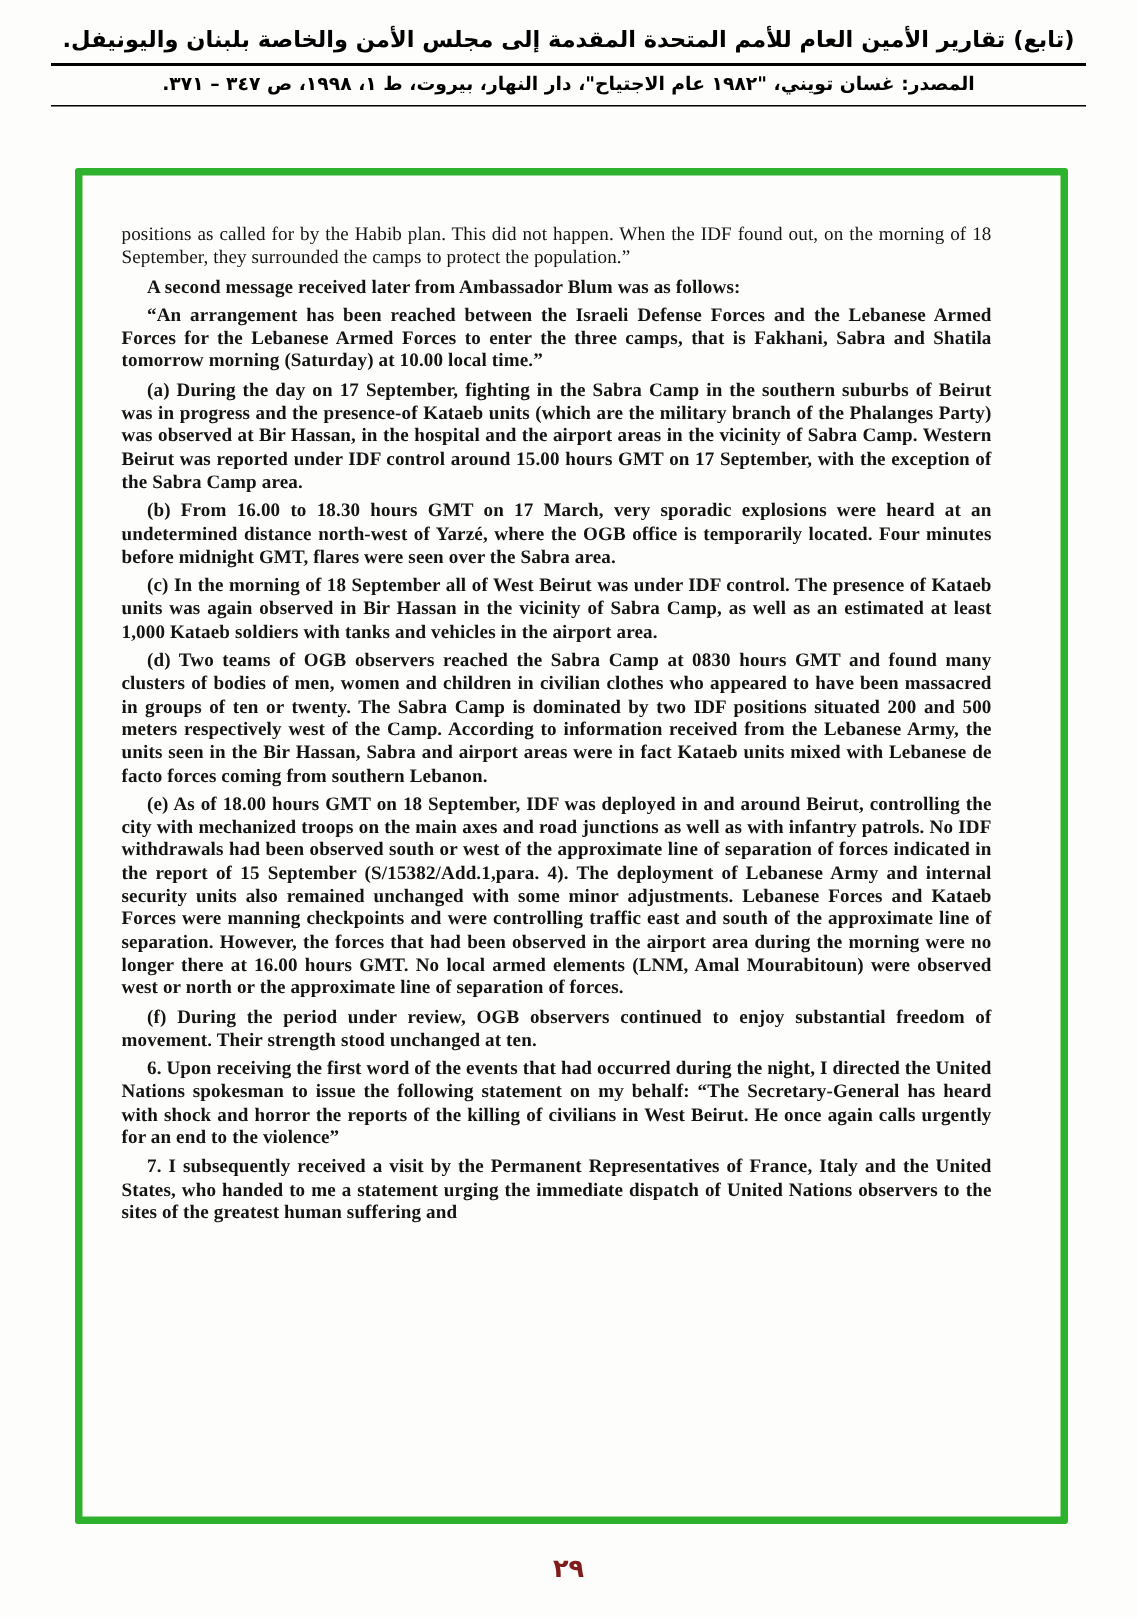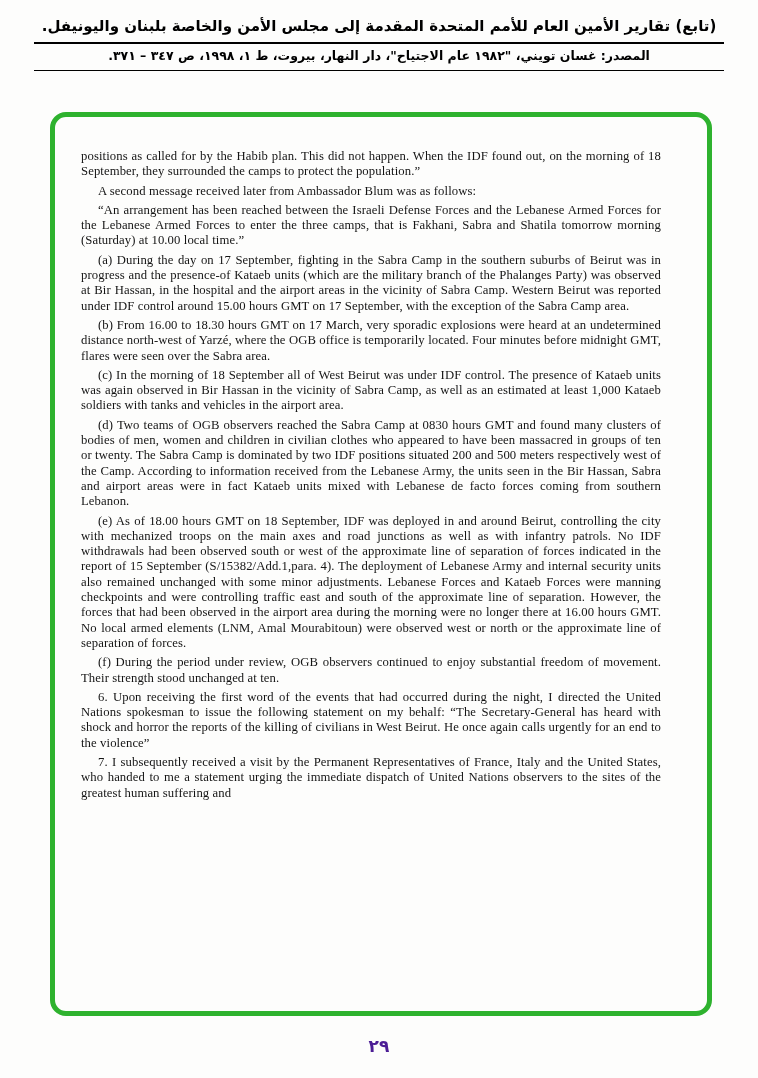--- a/index.html
+++ b/index.html
@@ -46,46 +46,47 @@
   }
   
   .green-box {
     position: absolute;
     left: 50px;
     top: 112px;
     width: 662px;
     height: 904px;
     box-sizing: border-box;
     border: 5px solid #2eb22e;
-    border-radius: 16px;
+    border-radius: 2px;
     padding: 32px 46px 12px 26px;
     overflow: hidden;
     background: #fdfdfc;
   }
   .green-box p {
     margin: 0 0 4px 0;
     font-size: 12.7px;
     line-height: 15.3px;
     text-align: justify;
     letter-spacing: 0.1px;
   }
   .green-box p.indent {
     text-indent: 17px;
+    font-weight: bold;
   }
   
   .page-number {
     position: absolute;
     left: 0;
     right: 0;
     bottom: 22px;
     text-align: center;
     font-family: "DejaVu Sans", sans-serif;
     font-weight: bold;
     font-size: 17px;
-    color: #4c1d95;
+    color: #7f1d1d;
   }
 </style>
 </head>
 <body>
 
 <div class="page">
 
   <header class="arabic-header">
     <div class="ar-line1">(تابع) تقارير الأمين العام للأمم المتحدة المقدمة إلى مجلس الأمن والخاصة بلبنان واليونيفل.</div>
     <hr class="rule">

